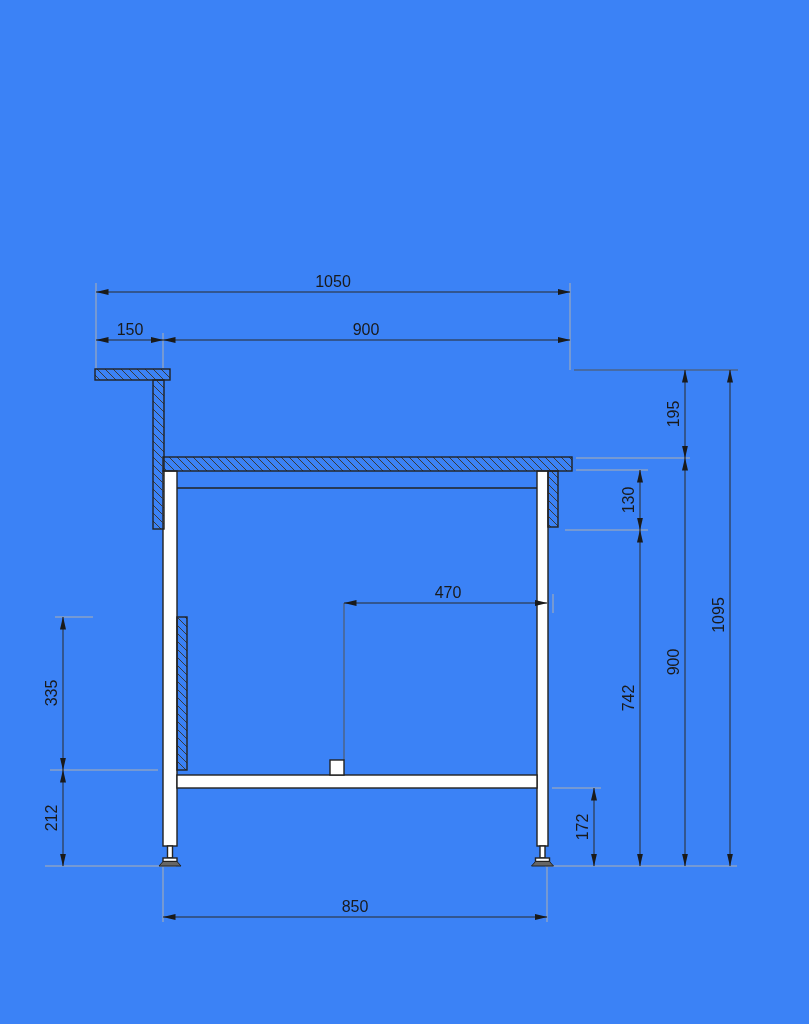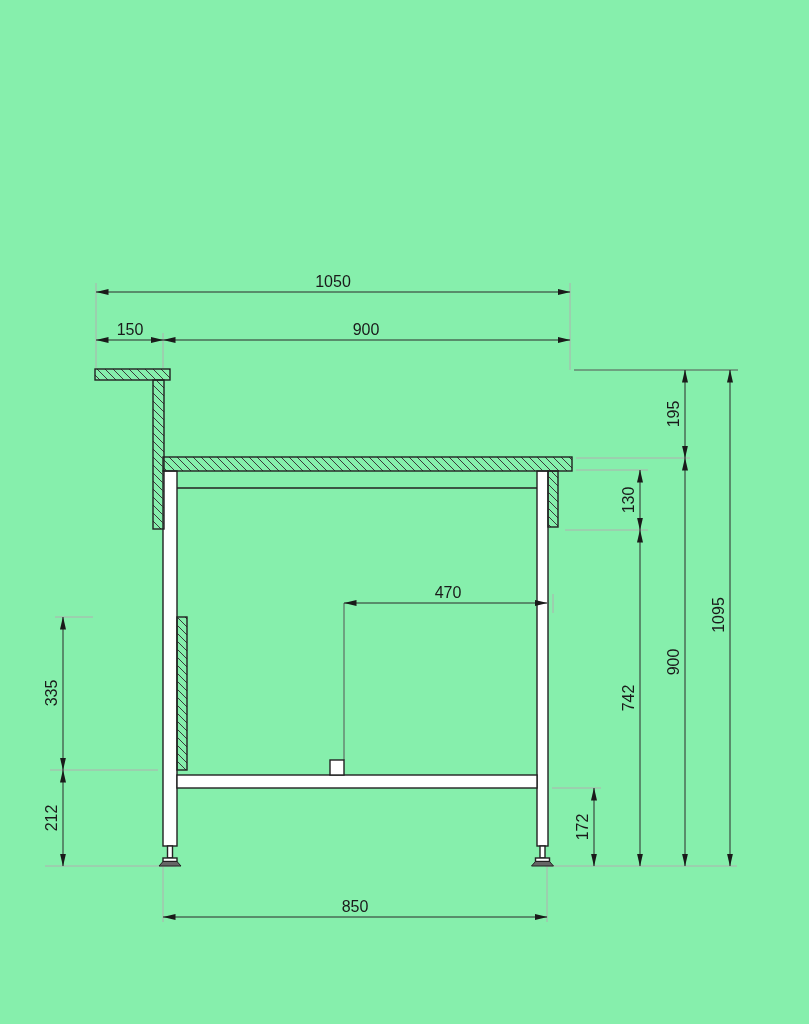--- a/index.html
+++ b/index.html
@@ -4,21 +4,21 @@
 <style>
   html, body {
     margin: 0;
     padding: 0;
     background: #ffffff;
   }
   .canvas {
     position: relative;
     width: 809px;
     height: 1024px;
-    background: #86efac;
+    background: #3b82f6;
     overflow: hidden;
     font-family: "Liberation Sans", sans-serif;
     text-decoration: underline;
   }
   svg { display: block; }
   .struct {
     fill: #ffffff;
     stroke: #222222;
     stroke-width: 1.4;
   }

